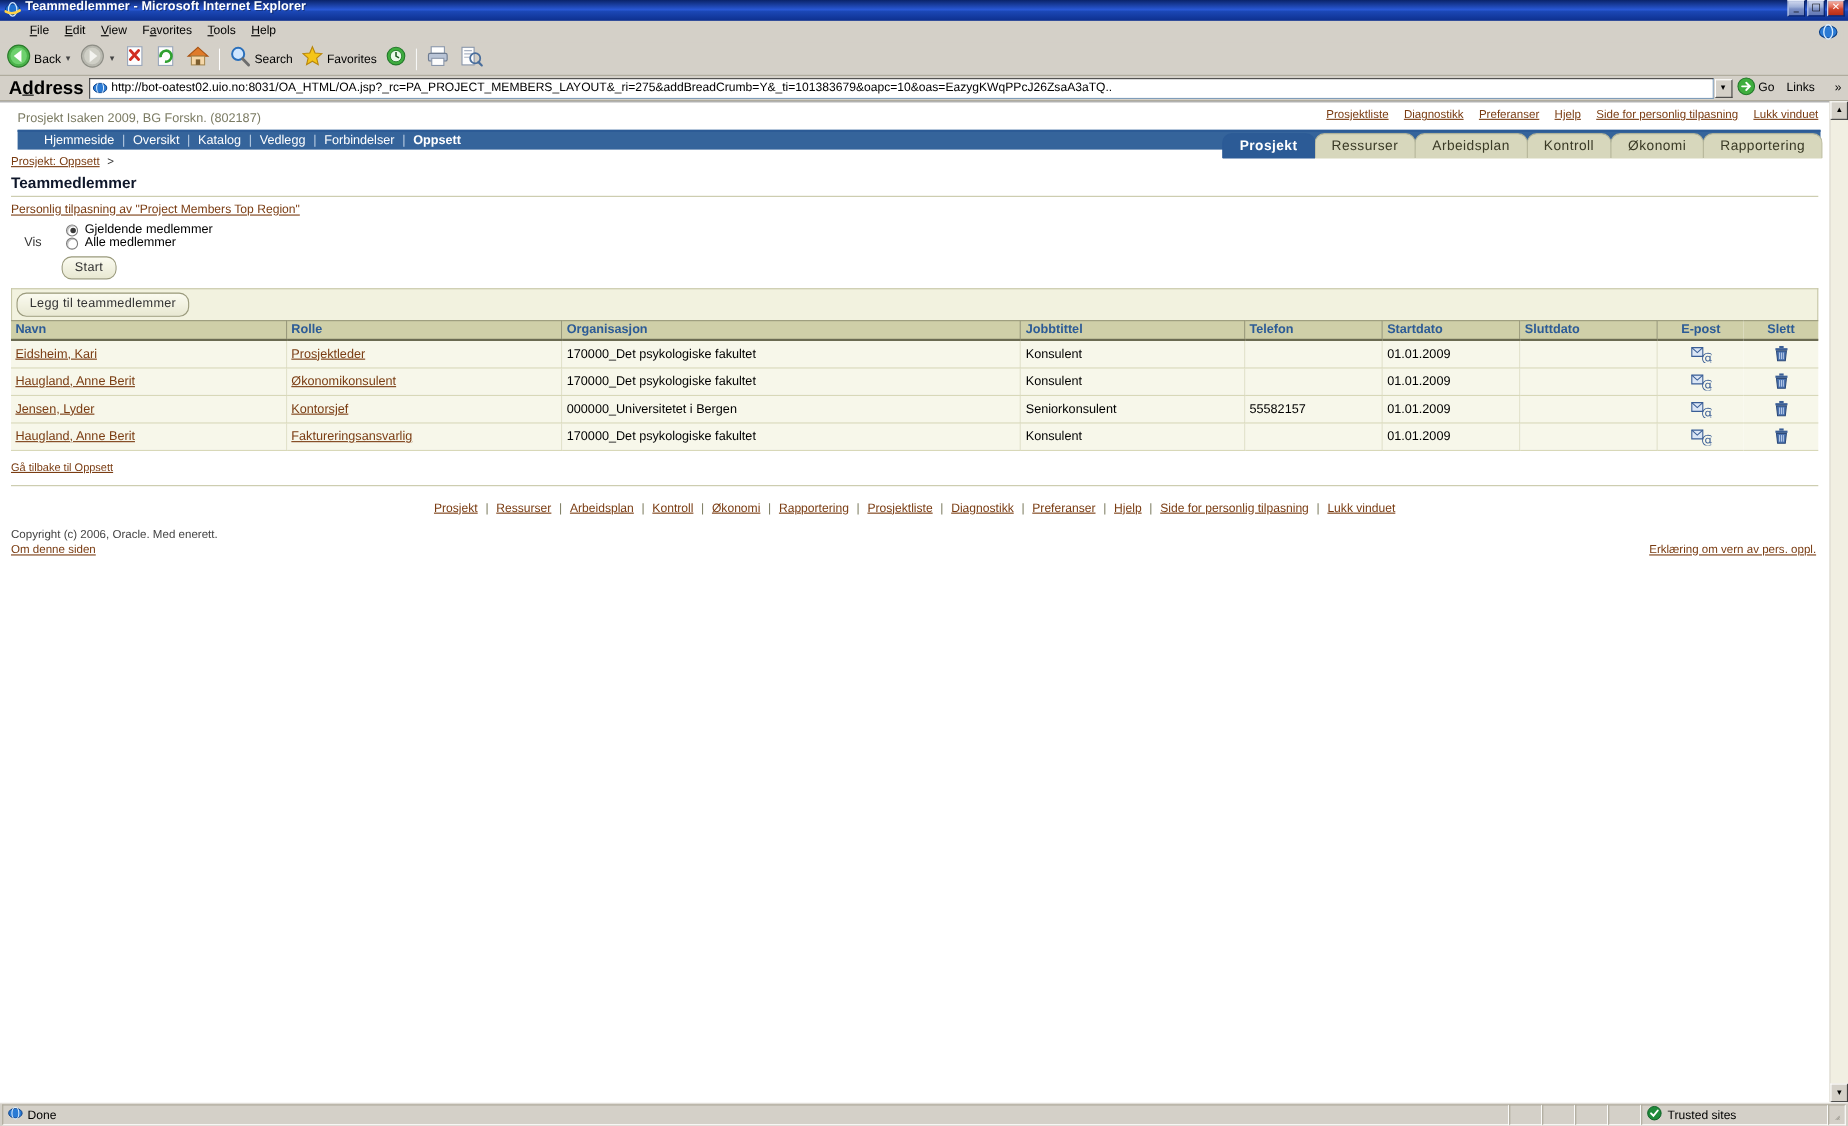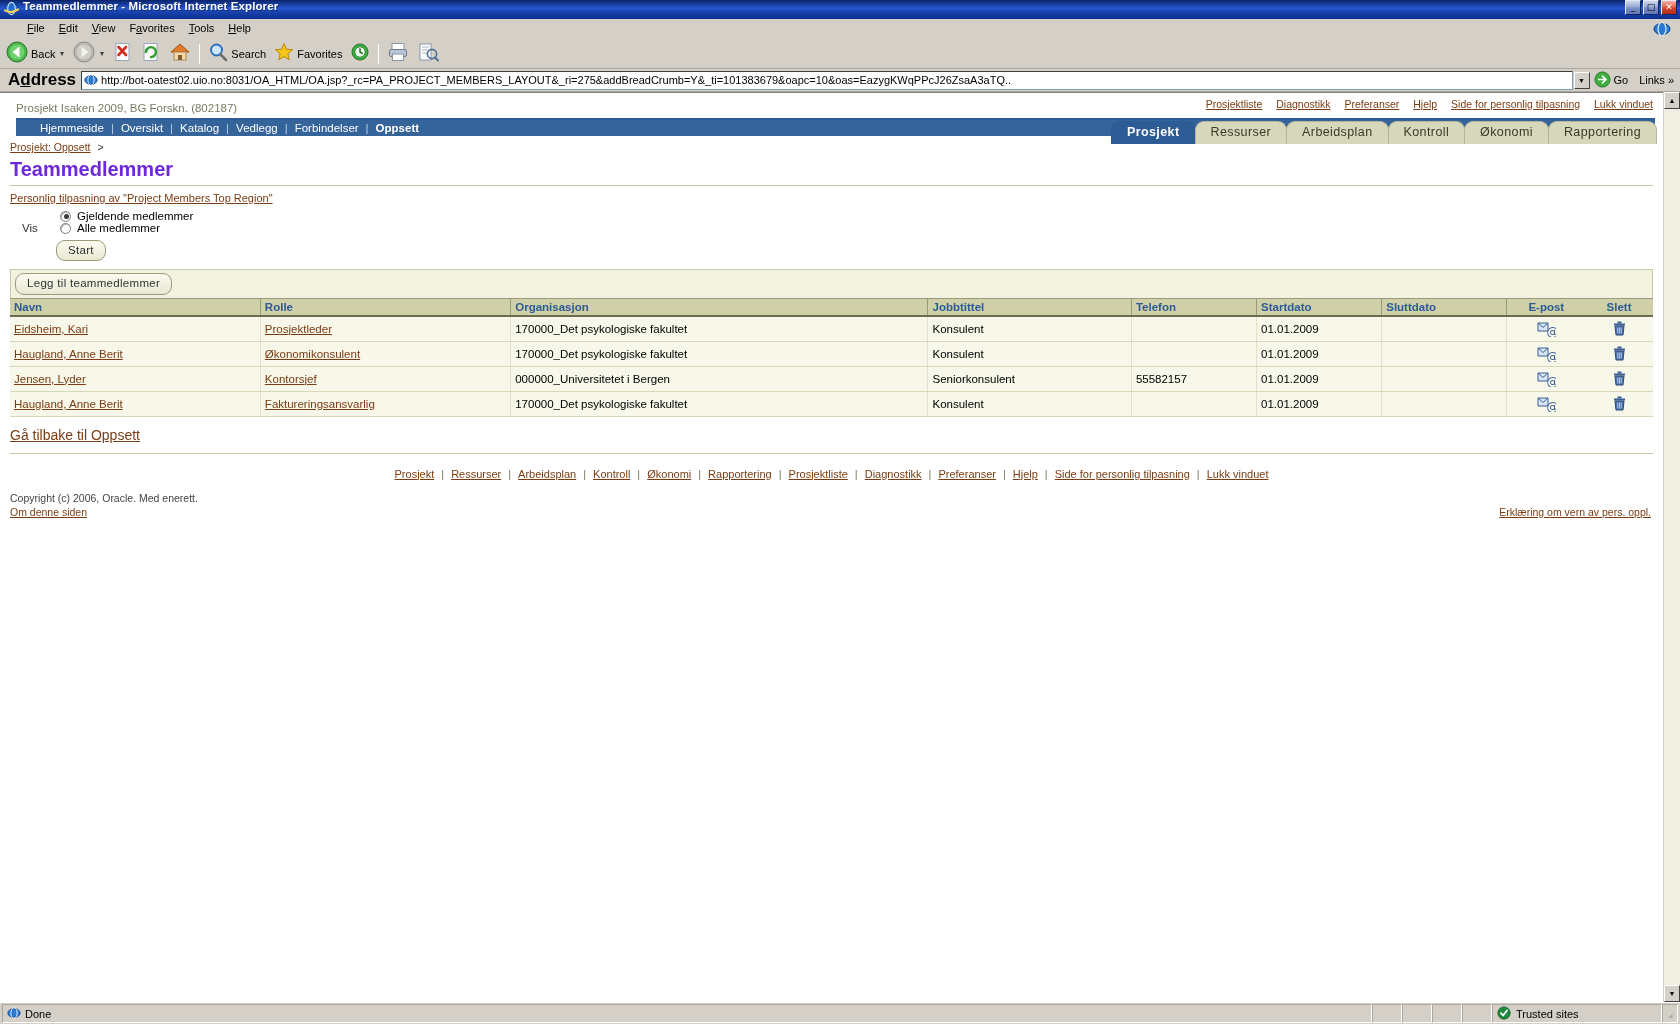--- a/index.html
+++ b/index.html
@@ -75,21 +75,21 @@
     display:flex; align-items:center; padding-left:2px; overflow:hidden;
   }
   .addr-input .favicon { width:14px;height:14px;flex:0 0 14px;margin-right:3px; }
   .addr-input .urltext { font-size:11px; color:#000; white-space:nowrap; overflow:hidden; }
   .addr-drop {
     width:16px;height:17px;flex:0 0 16px; margin-left:1px;
     background:#d4d0c8; border:1px solid #fff; border-right-color:#404040; border-bottom-color:#404040;
     display:flex;align-items:center;justify-content:center; font-size:7px;
   }
   .go-btn { display:flex;align-items:center;gap:3px; padding:0 7px 0 4px; font-size:11px; }
-  .links-btn { display:flex;align-items:flex-start;gap:3px; padding:0 4px; font-size:11px; }
+  .links-btn { display:flex;align-items:flex-start;gap:18px; padding:0 4px; font-size:11px; }
 
   
   .viewport { flex:1 1 auto; display:flex; background:#fff; overflow:hidden; position:relative; }
   .page {
     flex: 1 1 auto; background:#fff; overflow:hidden; position:relative;
     border-top:1px solid #808080;
   }
   .scrollbar-v {
     width:17px; background:#f1efe2; border-left:1px solid #d4d0c8;
     display:flex; flex-direction:column; justify-content:space-between;
@@ -136,21 +136,21 @@
   }
   .subnav a { color:#fff; text-decoration:none; }
   .subnav .sep { color:#b9cde3; margin:0 7px; }
   .subnav .cur { font-weight:bold; }
 
   .breadcrumb { font-size:10.5px; padding: 5px 0 3px 10px; }
   .breadcrumb a { color:#7a3c12; text-decoration:underline; }
   .breadcrumb .gt { color:#333; margin-left:4px; }
 
   .pagetitle {
-    font-size:20px; font-weight:bold; color:#6d28d9;
+    font-size:14px; font-weight:bold; color:#0f172a;
     padding: 2px 0 4px 10px;
   }
   .rule { height:1px; background:#c8c8a8; margin: 0 10px; }
 
   .custlink { padding: 6px 0 2px 10px; font-size:11px; }
   .custlink a { color:#7a3c12; text-decoration:underline; }
 
   .visblock { padding: 2px 0 0 0; font-size:11.5px; color:#000; }
   .visrow { display:flex; align-items:center; padding-left:22px; }
   .visrow .lbl { width:34px; color:#333; font-size:11.5px; }
@@ -194,21 +194,21 @@
     font-size:11.5px; color:#000; padding: 4px 4px;
     border-bottom:1px solid #d8d8b8; border-right:1px solid #e2e2cb;
     vertical-align: middle; background:#f7f7ea;
   }
   table.grid td.ctr { text-align:center; border-right:none; }
   table.grid td a { color:#7a3c12; text-decoration:underline; }
 
   .mail-icon { display:inline-block; width:20px; height:16px; vertical-align:middle; }
   .trash-icon { display:inline-block; width:13px; height:15px; vertical-align:middle; }
 
-  .backlink { padding: 10px 0 0 10px; font-size:14px; }
+  .backlink { padding: 10px 0 0 10px; font-size:10px; }
   .backlink a { color:#7a3c12; text-decoration:underline; }
 
   .footer-rule { height:1px; background:#c8c8a8; margin: 10px 10px 0 10px; }
   .footerlinks { text-align:center; font-size:11px; padding: 14px 0 0 0; }
   .footerlinks a { color:#7a3c12; text-decoration:underline; }
   .footerlinks .sep { color:#7a7a5e; margin: 0 7px; }
 
   .copyright { font-size:10.5px; color:#444; padding: 12px 0 0 10px; }
   .aboutline { font-size:10.5px; padding: 2px 0 0 10px; }
   .aboutline a { color:#7a3c12; text-decoration:underline; }

